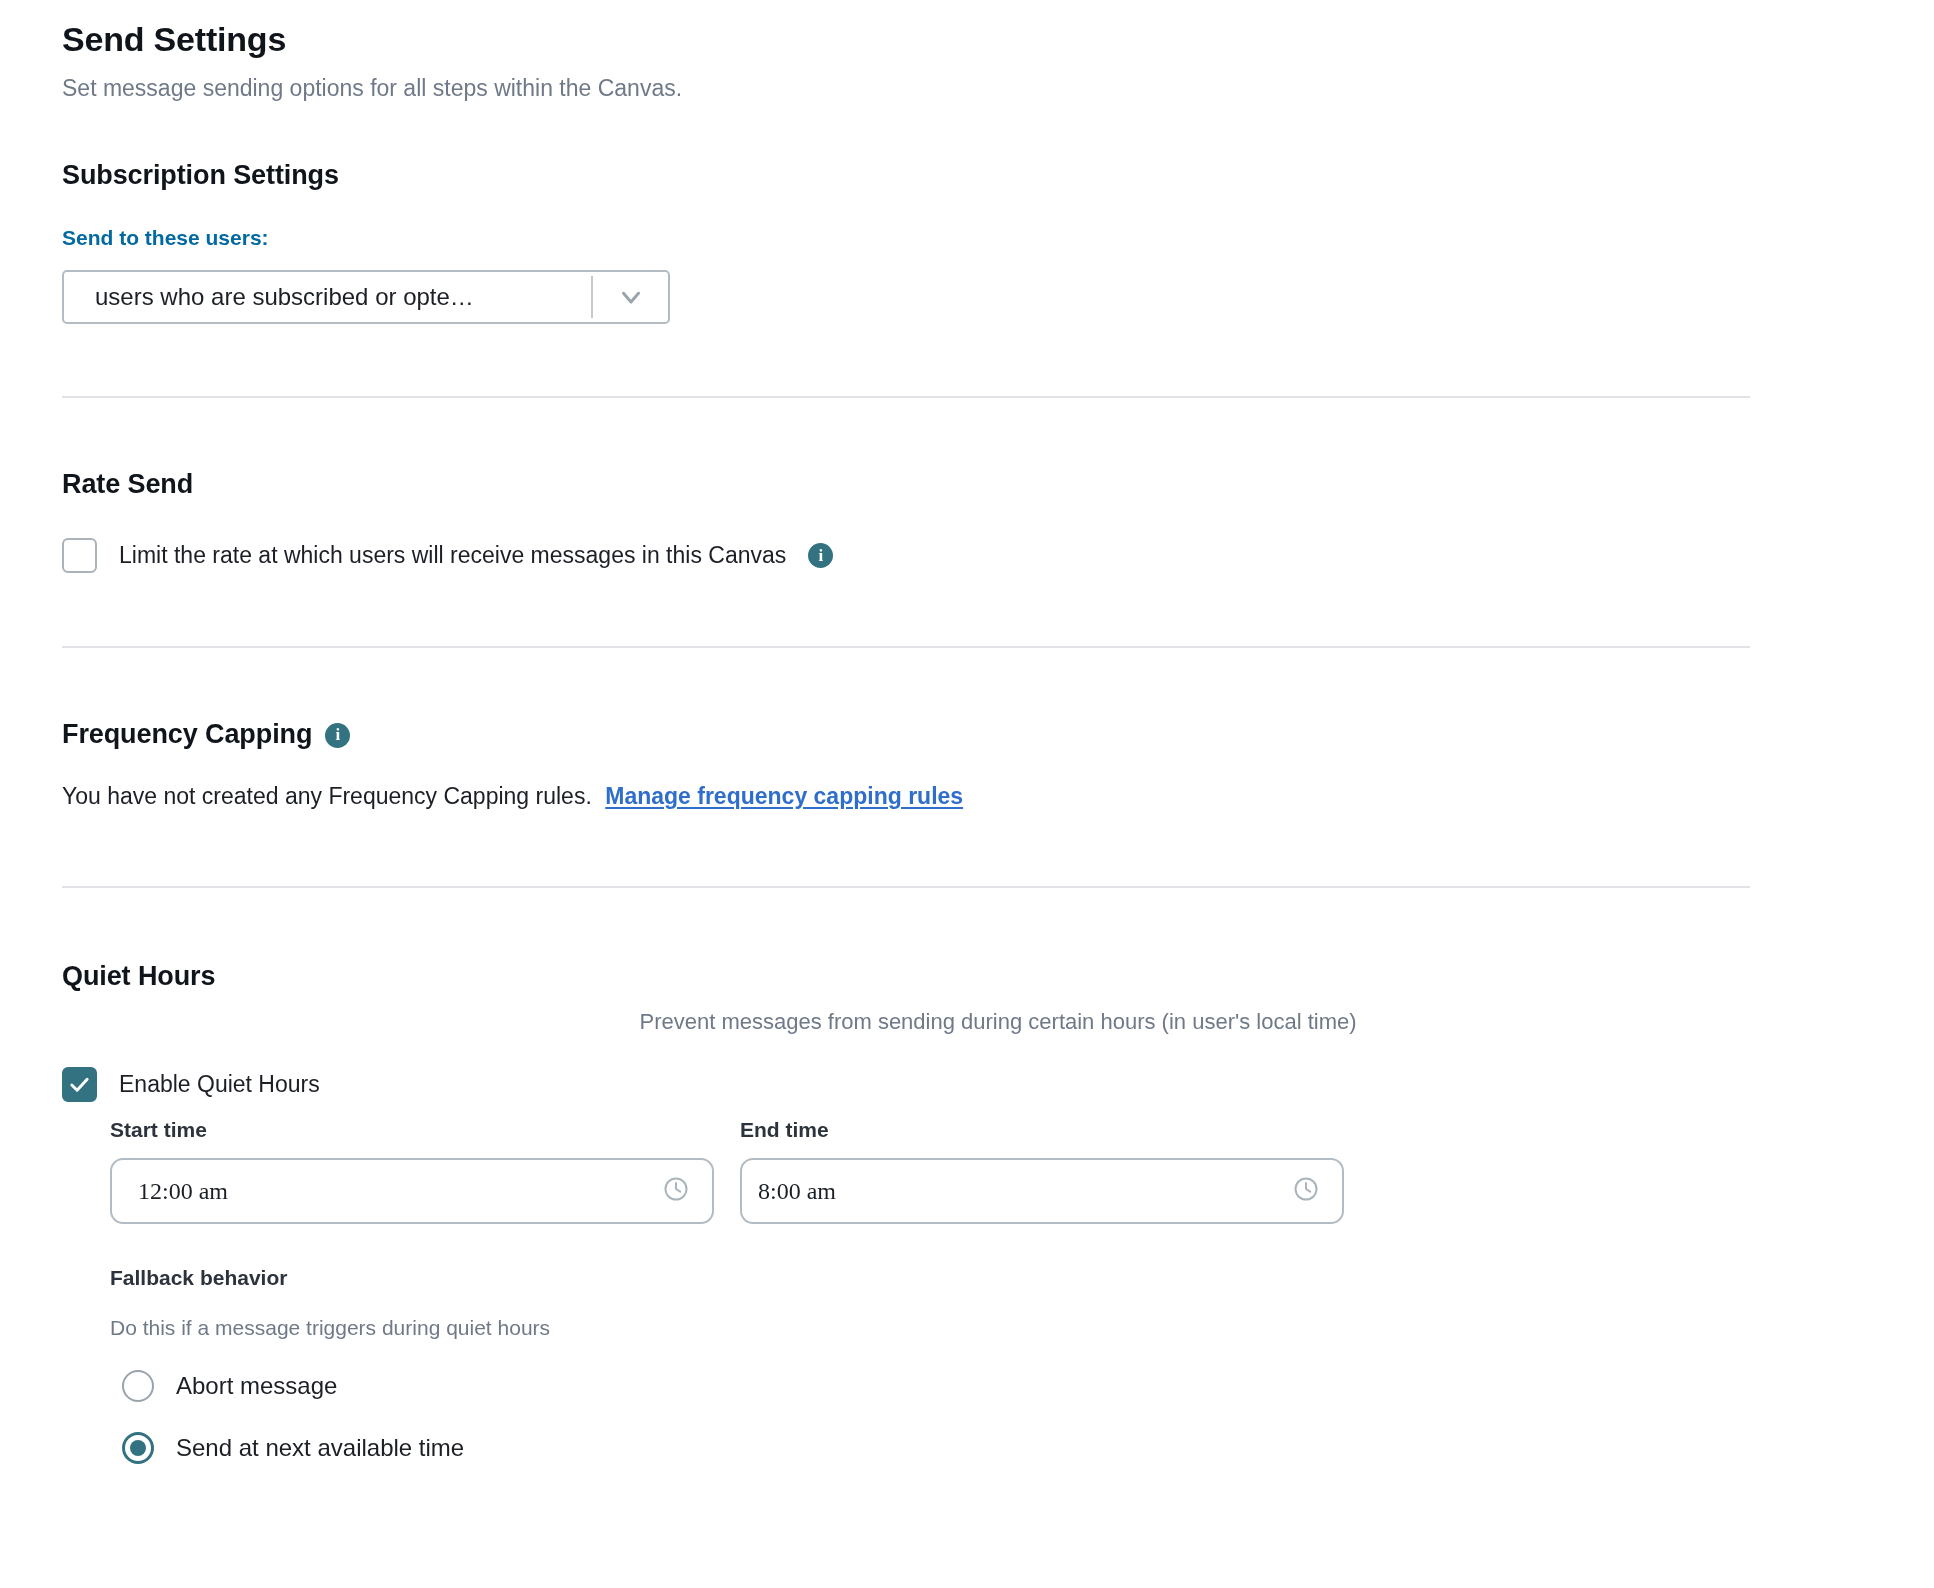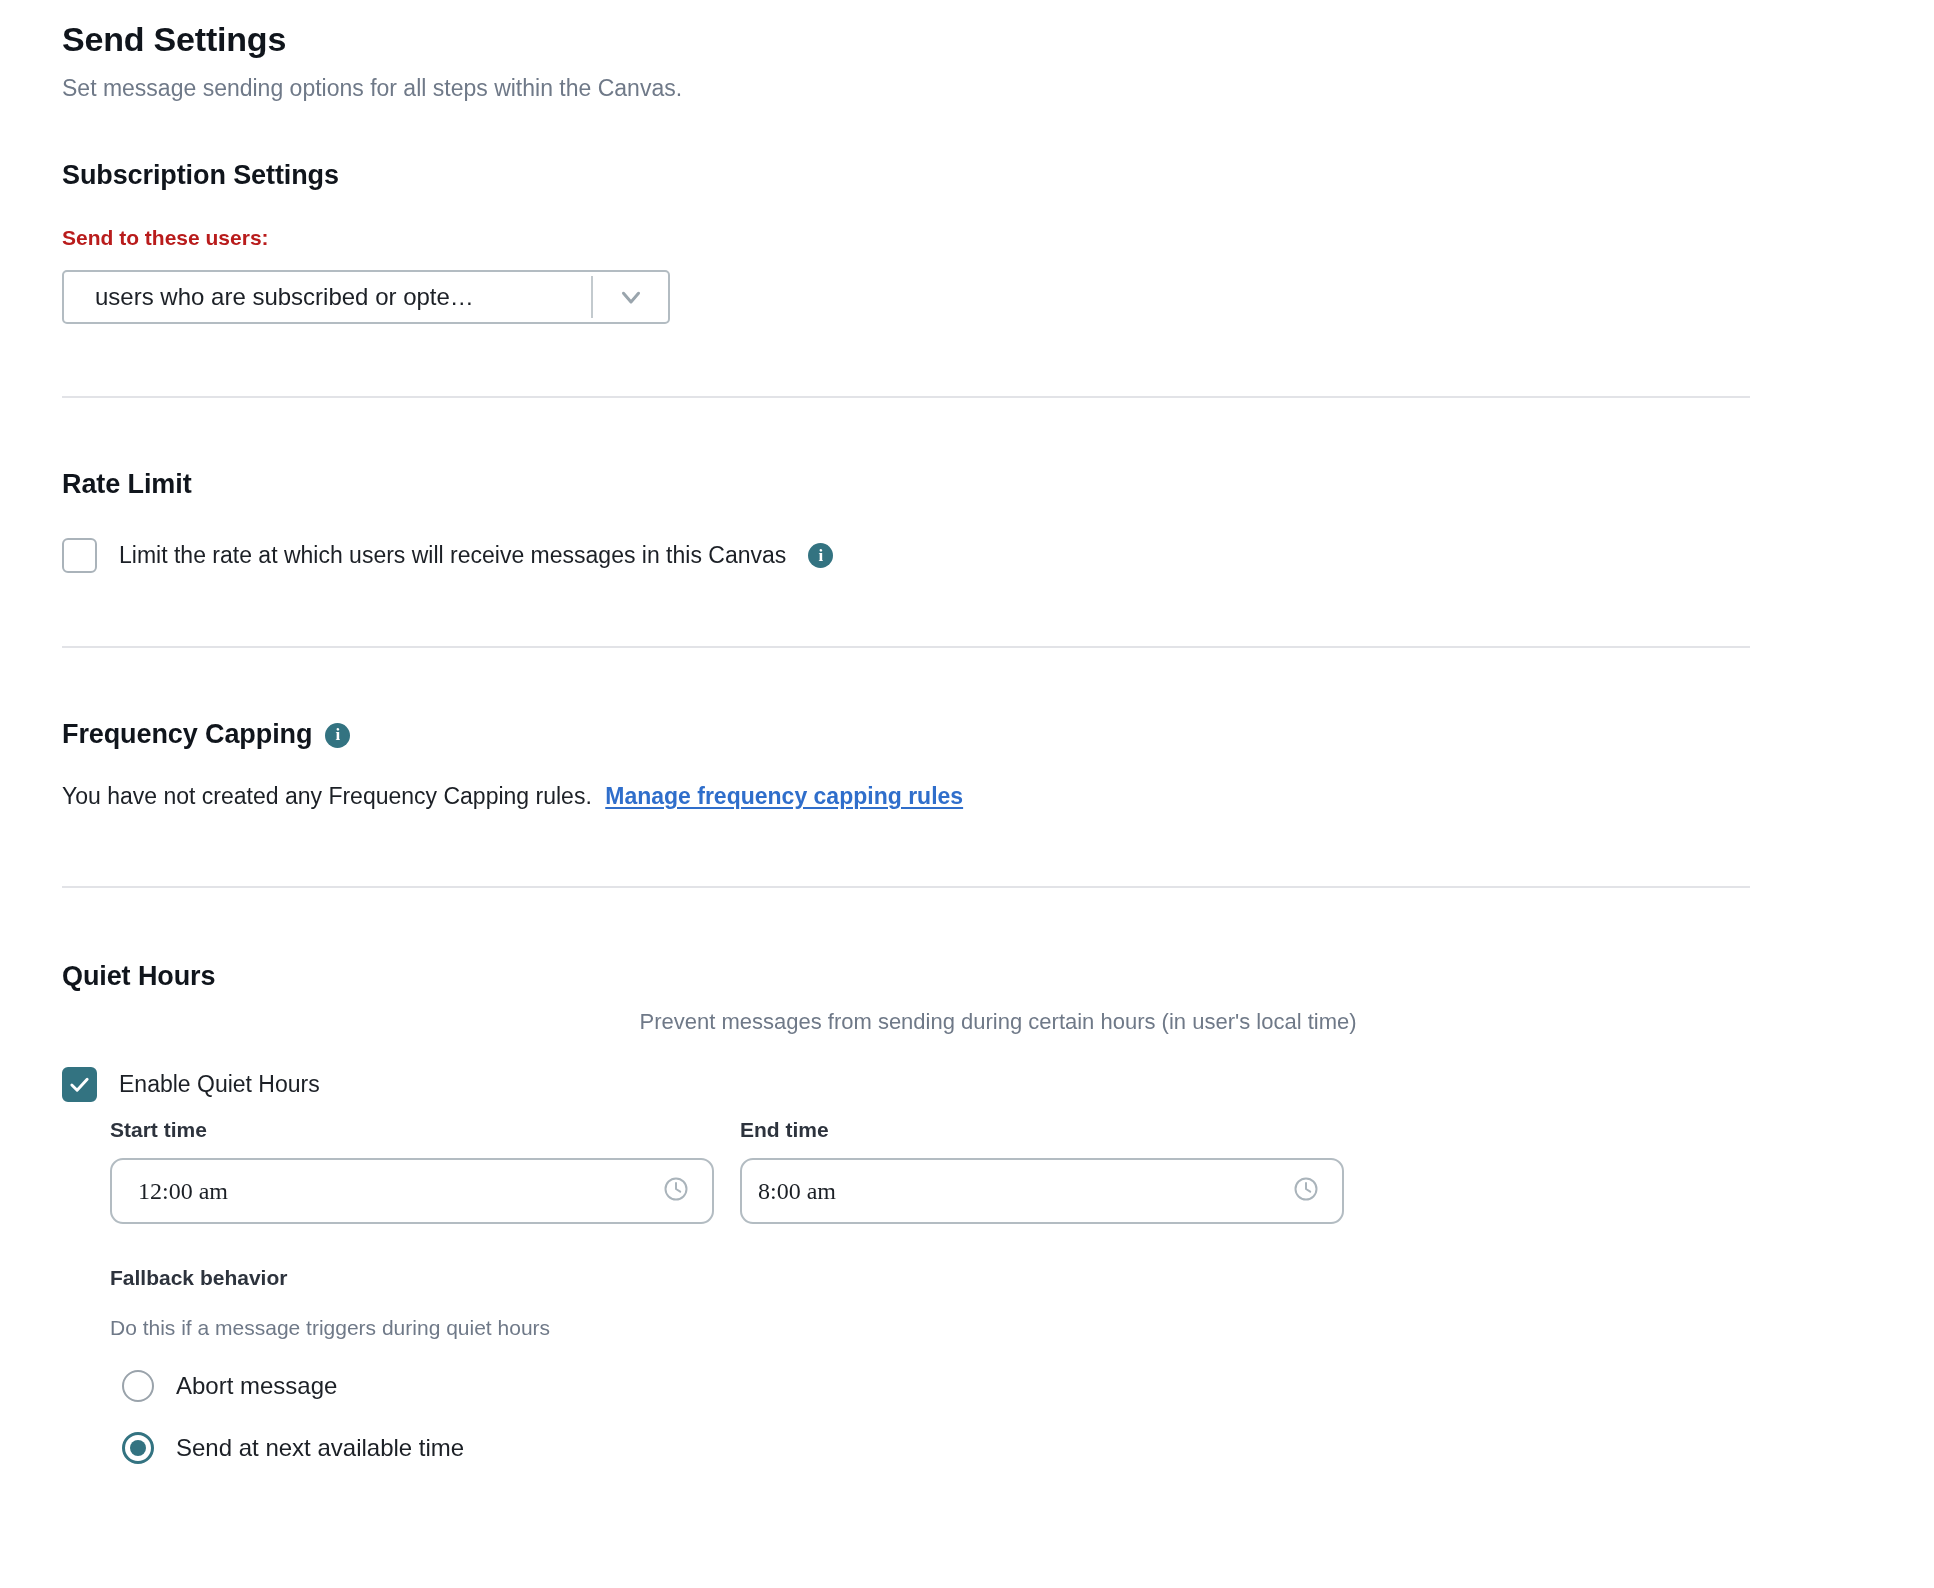--- a/index.html
+++ b/index.html
@@ -45,21 +45,21 @@
     margin: 0;
     line-height: 1.25;
     letter-spacing: -0.1px;
     display: flex;
     align-items: center;
     gap: 13px;
   }
   .label-bold {
     font-size: 21px;
     font-weight: bold;
-    color: #b91c1c;
+    color: #0369a1;
     line-height: 1.3;
   }
   .body-text {
     font-size: 23px;
     color: #1c2026;
     font-weight: 400;
     line-height: 1.35;
   }
   .muted-text {
     font-size: 22px;
@@ -267,21 +267,21 @@
             <polyline points="6 9 12 16 18 9"></polyline>
           </svg>
       </span>
     </div>
   </div>
 
   <div class="divider"></div>
 
   <div class="block-rate">
     <h2 class="h-section">
-      <span>Rate Limit</span>
+      <span>Rate Send</span>
     </h2>
 
     <div class="check-row" style="margin-top:36px;text-align:center;">
       <span class="cbox"></span>
       <span class="body-text">Limit the rate at which users will receive messages in this Canvas</span>
       <span class="info-icon">i</span>
     </div>
   </div>
 
   <div class="divider"></div>

